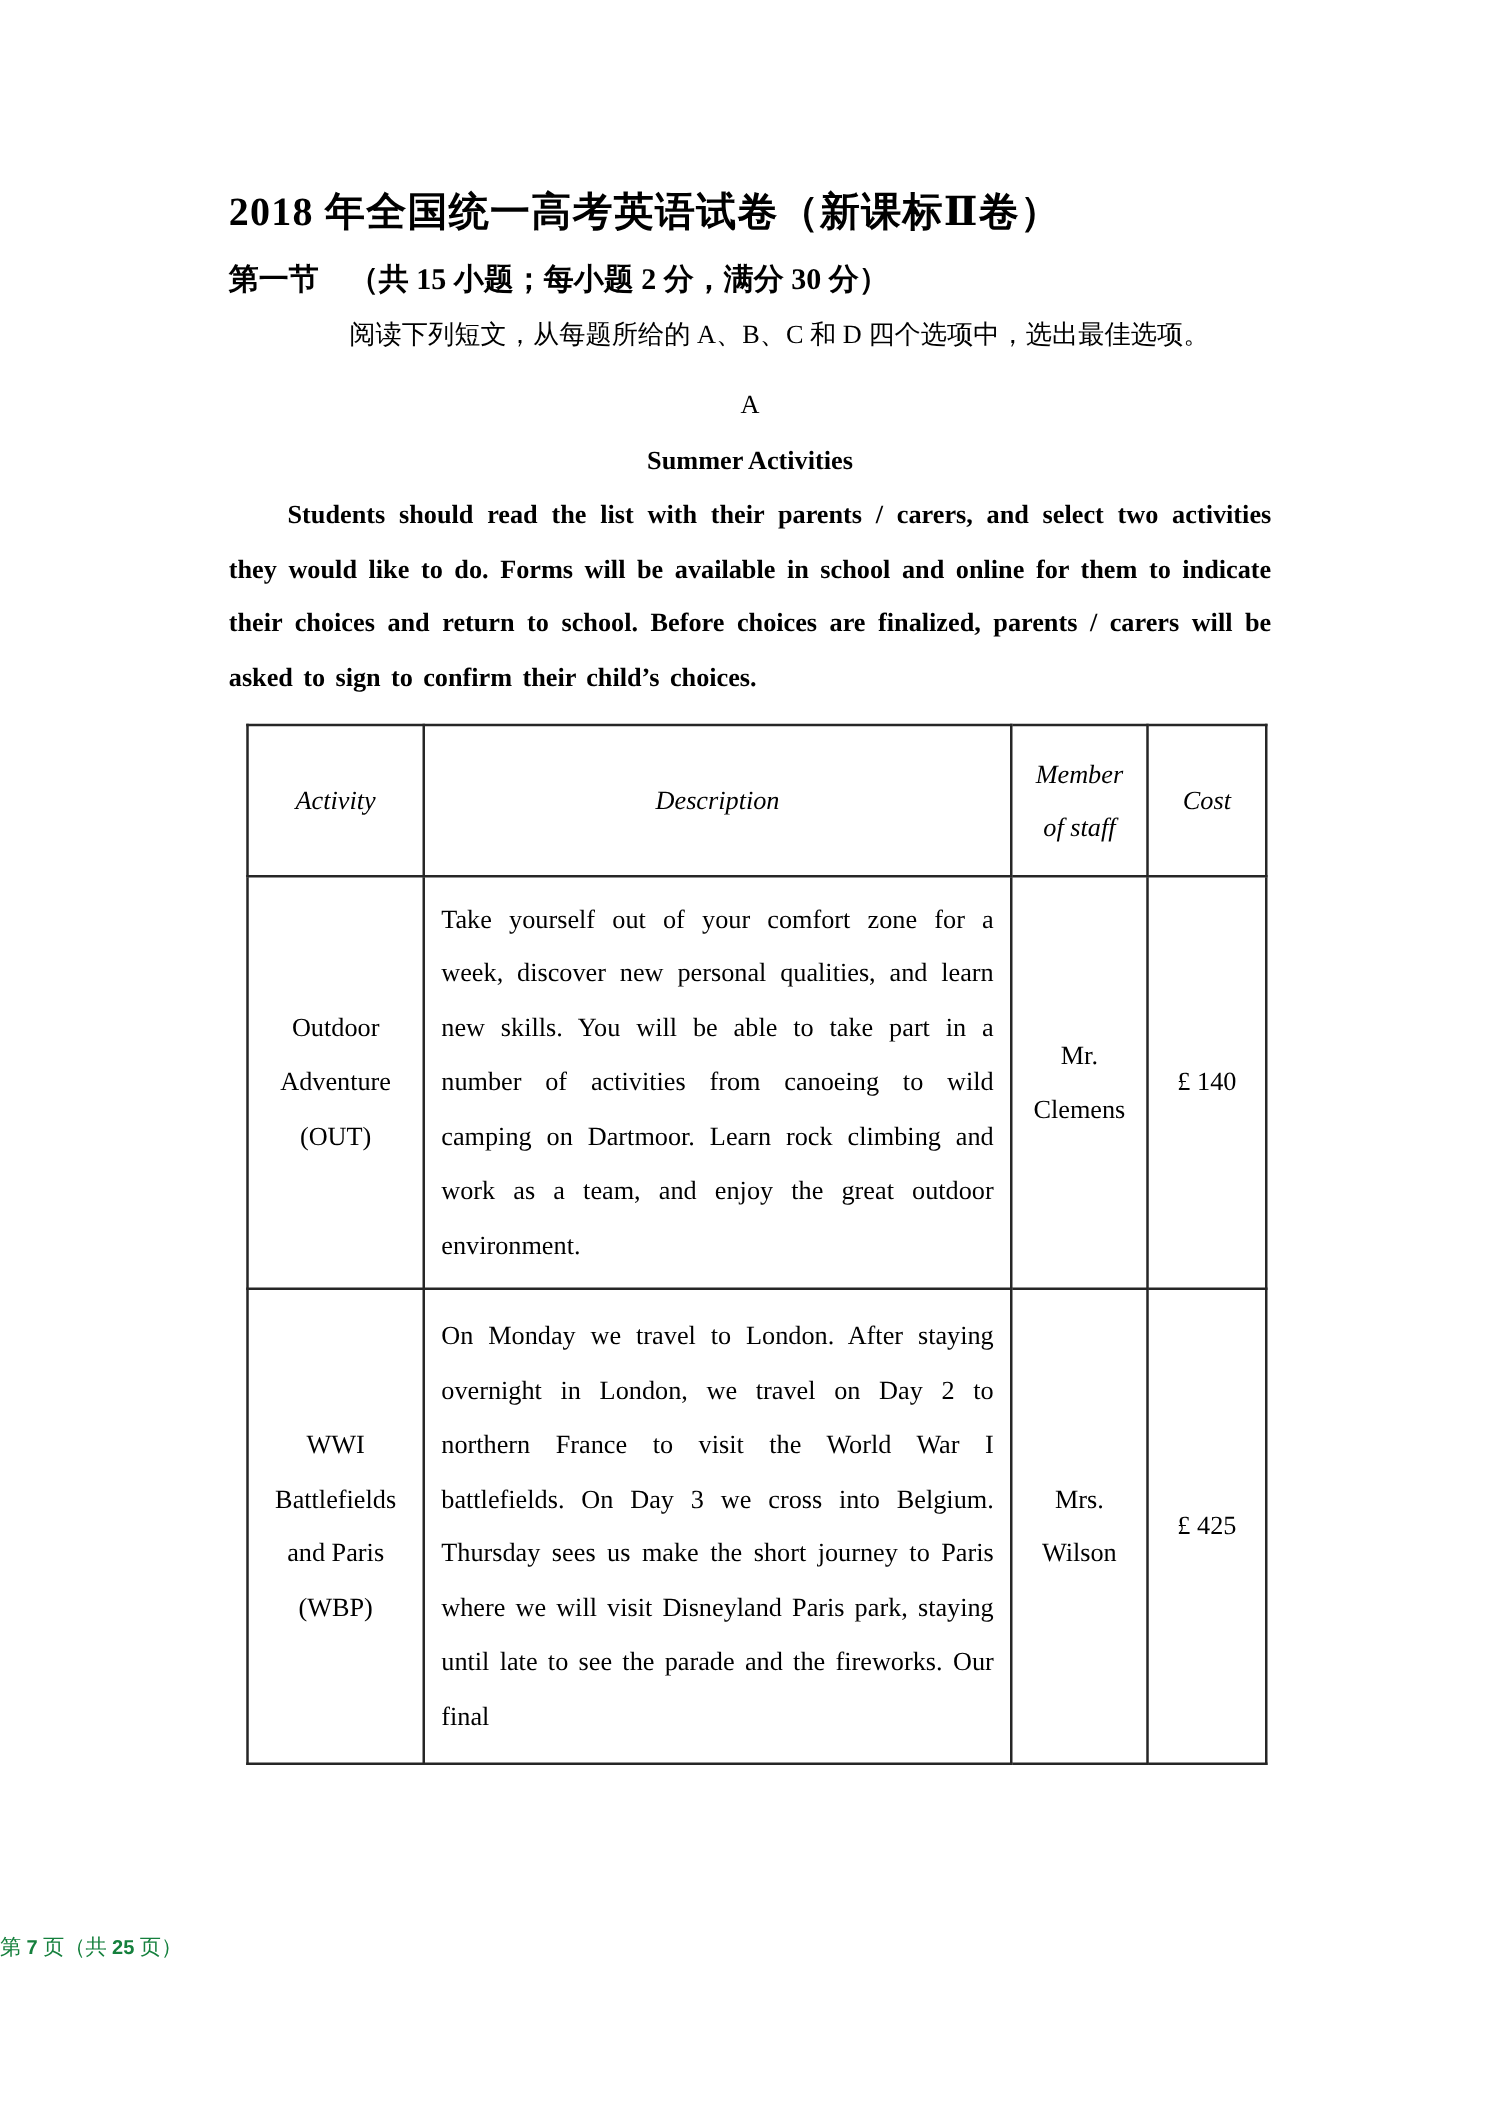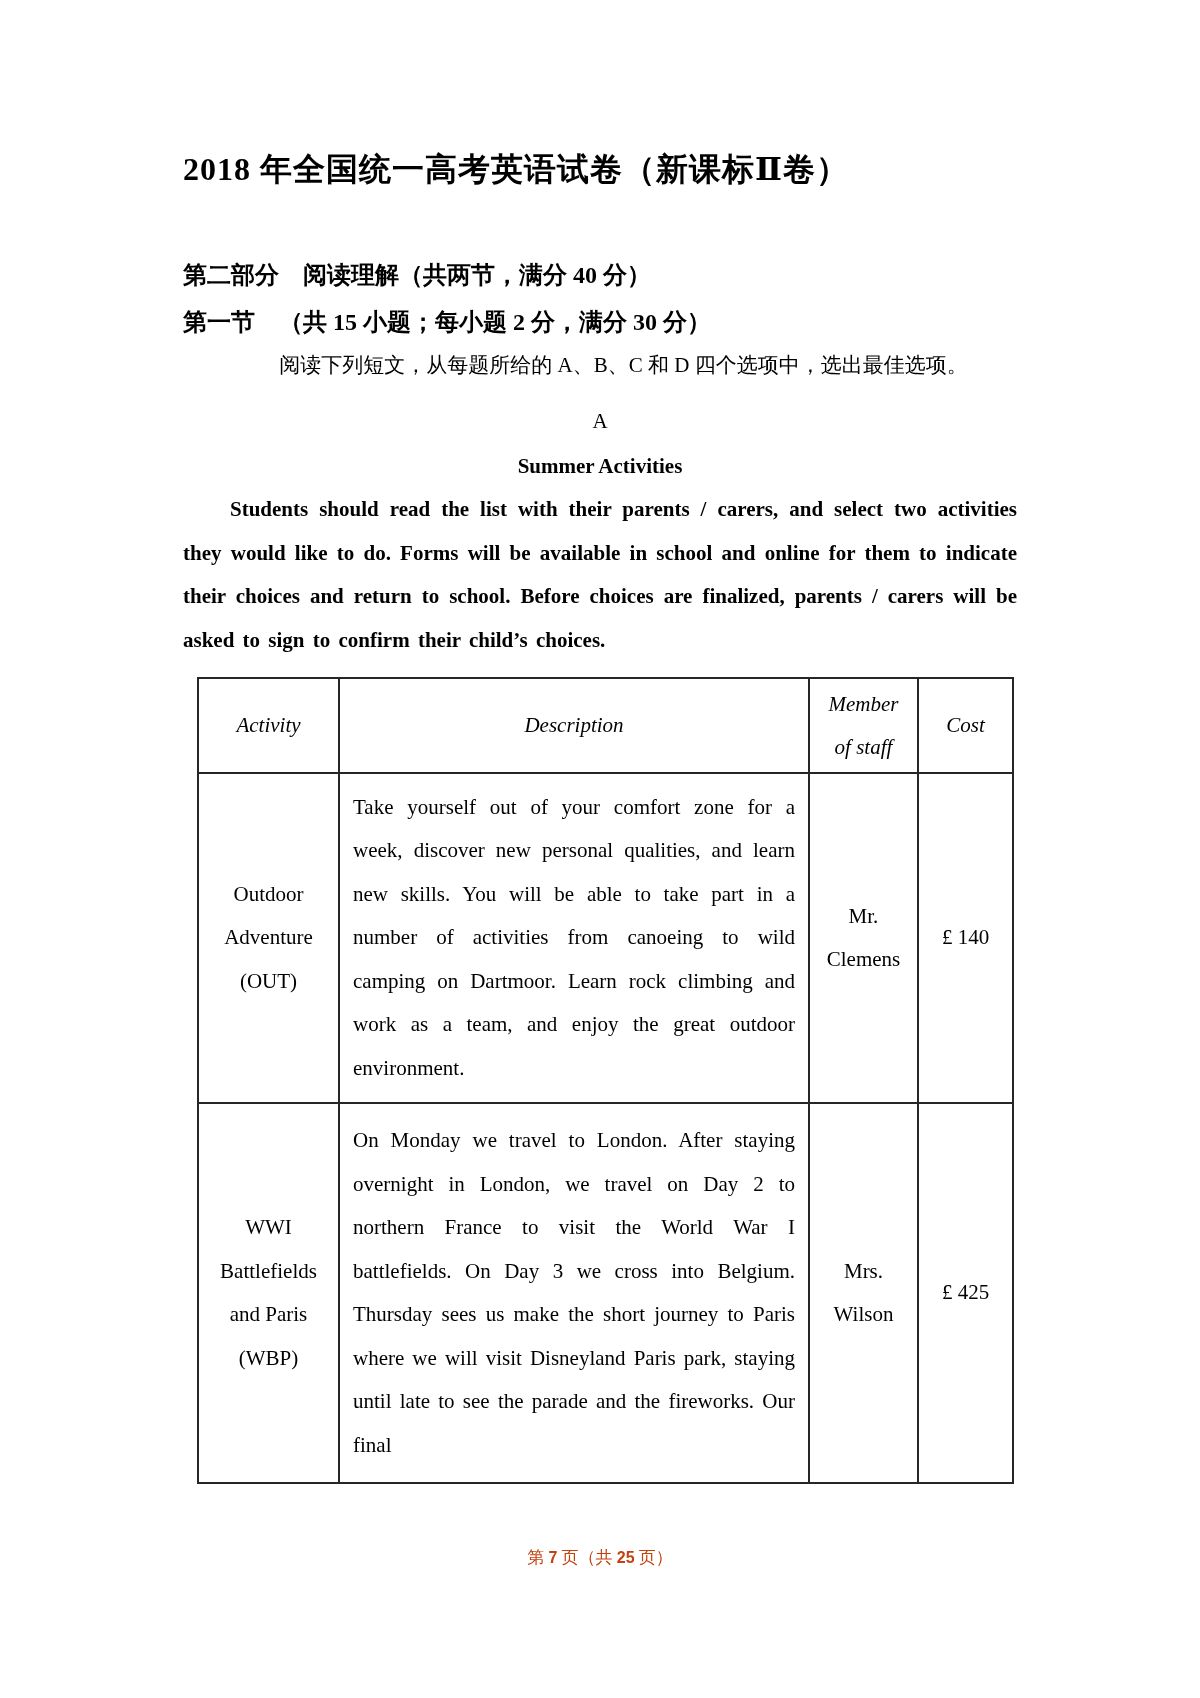--- a/index.html
+++ b/index.html
@@ -78,21 +78,21 @@
     table-layout: fixed;
     width: 815px;
     margin-left: 14px;
     margin-top: 15px;
   }
   .activities th, .activities td {
     border: 2px solid #262626;
     vertical-align: middle;
     overflow: hidden;
   }
-  .activities thead tr { height: 95px; }
+  .activities thead tr { height: 121px; }
   .activities th {
     font-style: italic;
     font-weight: 400;
     font-size: 21px;
     line-height: 43px;
     text-align: center;
     padding: 0 10px;
   }
   .activities tr.row-a { height: 330px; }
   .activities tr.row-b { height: 380px; }
@@ -108,40 +108,39 @@
     text-align: justify;
     word-spacing: 1.5px;
     padding: 0 13px;
   }
   tr.row-b td.cell-description { text-align-last: justify; }
   .page-footer {
     position: absolute;
     top: 1547px;
     left: 0;
     width: 100%;
-    text-align: center;
+    text-align: left;
     font-size: 17px;
     line-height: 22px;
-    color: #c2410c;
+    color: #15803d;
   }
   .page-footer .num {
     font-weight: 700;
     font-family: "Liberation Sans", sans-serif;
     font-size: 16px;
   }
 </style>
 </head>
 <body>
 
 <div class="page">
 
   <h1 class="doc-title">2018 年全国统一高考英语试卷（新课标Ⅱ卷）</h1>
 
 
-  <div class="part-heading">第二部分　阅读理解（共两节，满分 40 分）</div>
 
   <div class="sub-heading">第一节　（共 15 小题；每小题 2 分，满分 30 分）</div>
 
   <p class="instruction">阅读下列短文，从每题所给的 A、B、C 和 D 四个选项中，选出最佳选项。</p>
 
   <div class="passage-label">A</div>
 
   <div class="passage-title">Summer Activities</div>
 
   <p class="passage-intro">Students should read the list with their parents / carers, and select two activities they would like to do. Forms will be available in school and online for them to indicate their choices and return to school. Before choices are finalized, parents / carers will be asked to sign to confirm their child’s choices.</p>

